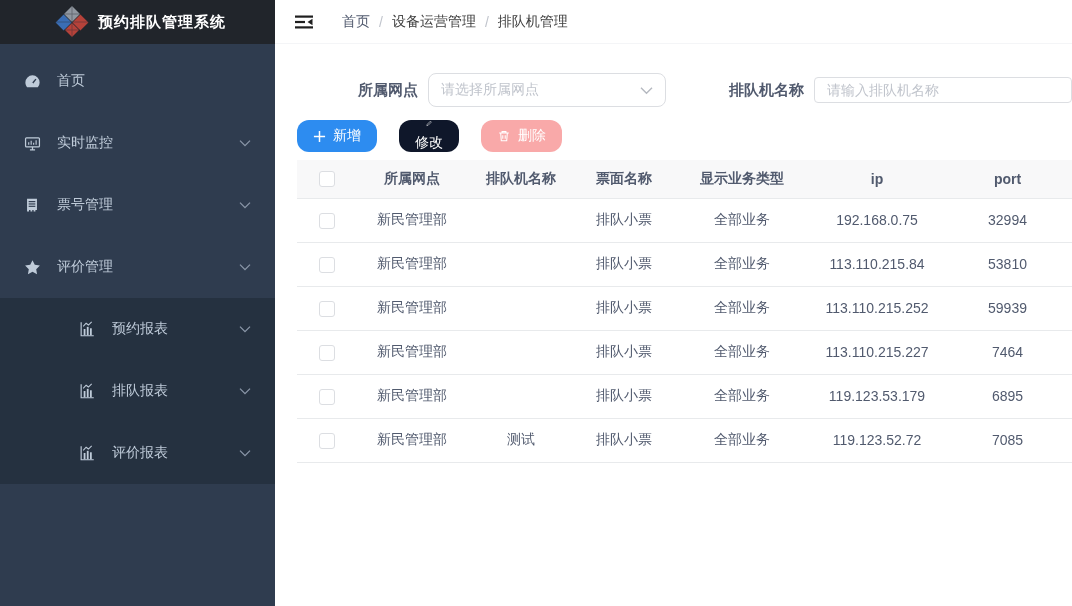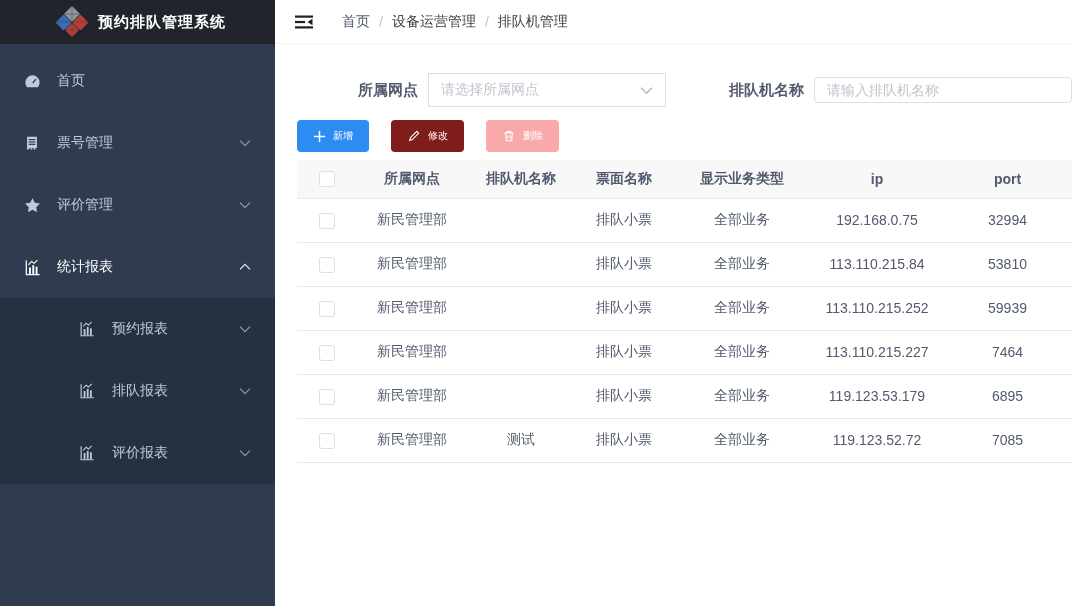--- a/index.html
+++ b/index.html
@@ -33,36 +33,36 @@
   .crumb { color:#404040; cursor:pointer; }
   .crumb-sep { color:#c0c4cc; }
 
   .content { padding:29px 0 0 22px; }
 
   .filter-row { display:flex; align-items:center; height:34px; }
   .filter-label { font-weight:700; color:#515a6e; font-size:15px; white-space:nowrap; }
   .lbl-site { margin-left:61px; }
   .lbl-machine { margin-left:63px; }
   .select-box { margin-left:10px; width:258px; height:34px; border:1px solid #dcdee2;
-    border-radius:0; background:#fff; display:flex; align-items:center; padding:0 12px;
+    border-radius:8px; background:#fff; display:flex; align-items:center; padding:0 12px;
     cursor:pointer; }
   .select-placeholder { color:#c0c4cc; font-size:14px; flex:1 1 auto; }
   .select-box .chev { color:#b5b9c0; display:flex; }
   .text-input { margin-left:10px; width:280px; height:26px; border:1px solid #dcdee2;
     border-radius:4px; padding:0 12px; font-size:14px; color:#515a6e; outline:none;
     font-family:"Liberation Sans","DejaVu Sans",sans-serif; }
   .text-input::placeholder { color:#c0c4cc; }
 
   .btn-row { display:flex; align-items:center; margin-top:13px; gap:22px; }
-  .btn { height:32px; border:none; border-radius:4px; color:#fff; font-size:10px;
+  .btn { height:32px; border:none; border-radius:12px; color:#fff; font-size:14px;
     padding:0 16px; display:flex; align-items:center; gap:7px; cursor:pointer;
     font-family:inherit; }
   .btn svg { display:block; }
   .btn-add { background:#2d8cf0; }
-  .btn-edit { background:#7f1d1d; cursor:not-allowed; }
+  .btn-edit { background:#0f172a; cursor:not-allowed;flex-direction:column; }
   .btn-del { background:#f9a9a9; cursor:not-allowed; }
 
   .table-wrap { margin-top:8px; width:775px; }
   table { width:775px; table-layout:fixed; border-collapse:collapse; font-size:14px; color:#515a6e; }
   thead th { background:#f8f8f9; height:38px; font-weight:700; text-align:center;
     border-bottom:1px solid #e8eaec; white-space:nowrap; overflow:hidden; }
   tbody td { height:44px; border-bottom:1px solid #e8eaec; text-align:center;
     white-space:nowrap; overflow:hidden;margin-top:12px; }
   .cb { display:inline-block; width:16px; height:16px; border:1px solid #dcdee2;
     border-radius:3px; background:#fff; vertical-align:middle; cursor:pointer; }
@@ -90,20 +90,35 @@
           <svg viewBox="0 0 20 20" width="19" height="19">
             <path d="M10 3.5a7.5 7.5 0 0 0-7.5 7.5c0 1.9.7 3.7 1.9 5h11.2a7.5 7.5 0 0 0 1.9-5A7.5 7.5 0 0 0 10 3.5z" fill="currentColor"></path>
             <path d="M9.6 12.4l4-4.9" stroke="#2f3c4f" stroke-width="1.5" fill="none"></path>
             <circle cx="9.5" cy="12.3" r="1.3" fill="currentColor"></circle>
           </svg>
         </span>
         <span>首页</span>
       </div>
 
 
+      <div class="menu-item">
+        <span class="mi-icon">
+          <svg viewBox="0 0 20 20" width="19" height="19" fill="none" stroke="currentColor" stroke-width="1.3">
+            <rect x="2.7" y="4" width="14.6" height="9.6" rx="1"></rect>
+            <path d="M6 11.2V8.8M8.6 11.2V7M11.2 11.2V9.2M13.8 11.2V6.6" stroke-width="1.2"></path>
+            <path d="M7.3 16.6h5.4M10 13.6v3"></path>
+          </svg>
+        </span>
+        <span>实时监控</span>
+        <span class="chev">
+          <svg width="12" height="8" viewBox="0 0 12 8">
+              <path d="M1 1.6l5 5 5-5" stroke="currentColor" stroke-width="1.3" fill="none"></path>
+            </svg>
+        </span>
+      </div>
 
       <div class="menu-item">
         <span class="mi-icon">
           <svg viewBox="0 0 20 20" width="18" height="18">
             <path d="M4.5 3h11v12.6h-1.7v1.6h-2v-1.6h-1.5v1.6h-2v-1.6H6.7v1.6h-2.2z" fill="currentColor"></path>
             <rect x="6.3" y="5.6" width="7.4" height="1.3" fill="#2f3c4f"></rect>
             <rect x="6.3" y="8.2" width="7.4" height="1.3" fill="#2f3c4f"></rect>
             <rect x="6.3" y="10.8" width="7.4" height="1.3" fill="#2f3c4f"></rect>
           </svg>
         </span>
@@ -122,37 +137,20 @@
           </svg>
         </span>
         <span>评价管理</span>
         <span class="chev">
           <svg width="12" height="8" viewBox="0 0 12 8">
               <path d="M1 1.6l5 5 5-5" stroke="currentColor" stroke-width="1.3" fill="none"></path>
             </svg>
         </span>
       </div>
 
-      <div class="menu-item active">
-        <span class="mi-icon">
-          <svg viewBox="0 0 20 20" width="19" height="19">
-            <path d="M3.5 2.5v15h14" fill="none" stroke="currentColor" stroke-width="1.3"></path>
-            <rect x="6.3" y="10" width="2" height="7" fill="currentColor"></rect>
-            <rect x="9.8" y="7.6" width="2" height="9.4" fill="currentColor"></rect>
-            <rect x="13.3" y="9.2" width="2" height="7.8" fill="currentColor"></rect>
-            <path d="M5.8 7.2l3.2-3.6 2.6 2 3.6-3.4" fill="none" stroke="currentColor" stroke-width="1.2"></path>
-          </svg>
-        </span>
-        <span>统计报表</span>
-        <span class="chev">
-          <svg width="12" height="8" viewBox="0 0 12 8">
-              <path d="M1 6.4l5-5 5 5" stroke="currentColor" stroke-width="1.3" fill="none"></path>
-            </svg>
-        </span>
-      </div>
 
       <div class="submenu">
         <div class="menu-item">
           <span class="mi-icon">
             <svg viewBox="0 0 20 20" width="18" height="18">
               <path d="M3.5 2.5v15h14" fill="none" stroke="currentColor" stroke-width="1.3"></path>
               <rect x="6.3" y="10" width="2" height="7" fill="currentColor"></rect>
               <rect x="9.8" y="7.6" width="2" height="9.4" fill="currentColor"></rect>
               <rect x="13.3" y="9.2" width="2" height="7.8" fill="currentColor"></rect>
               <path d="M5.8 7.2l3.2-3.6 2.6 2 3.6-3.4" fill="none" stroke="currentColor" stroke-width="1.2"></path>

